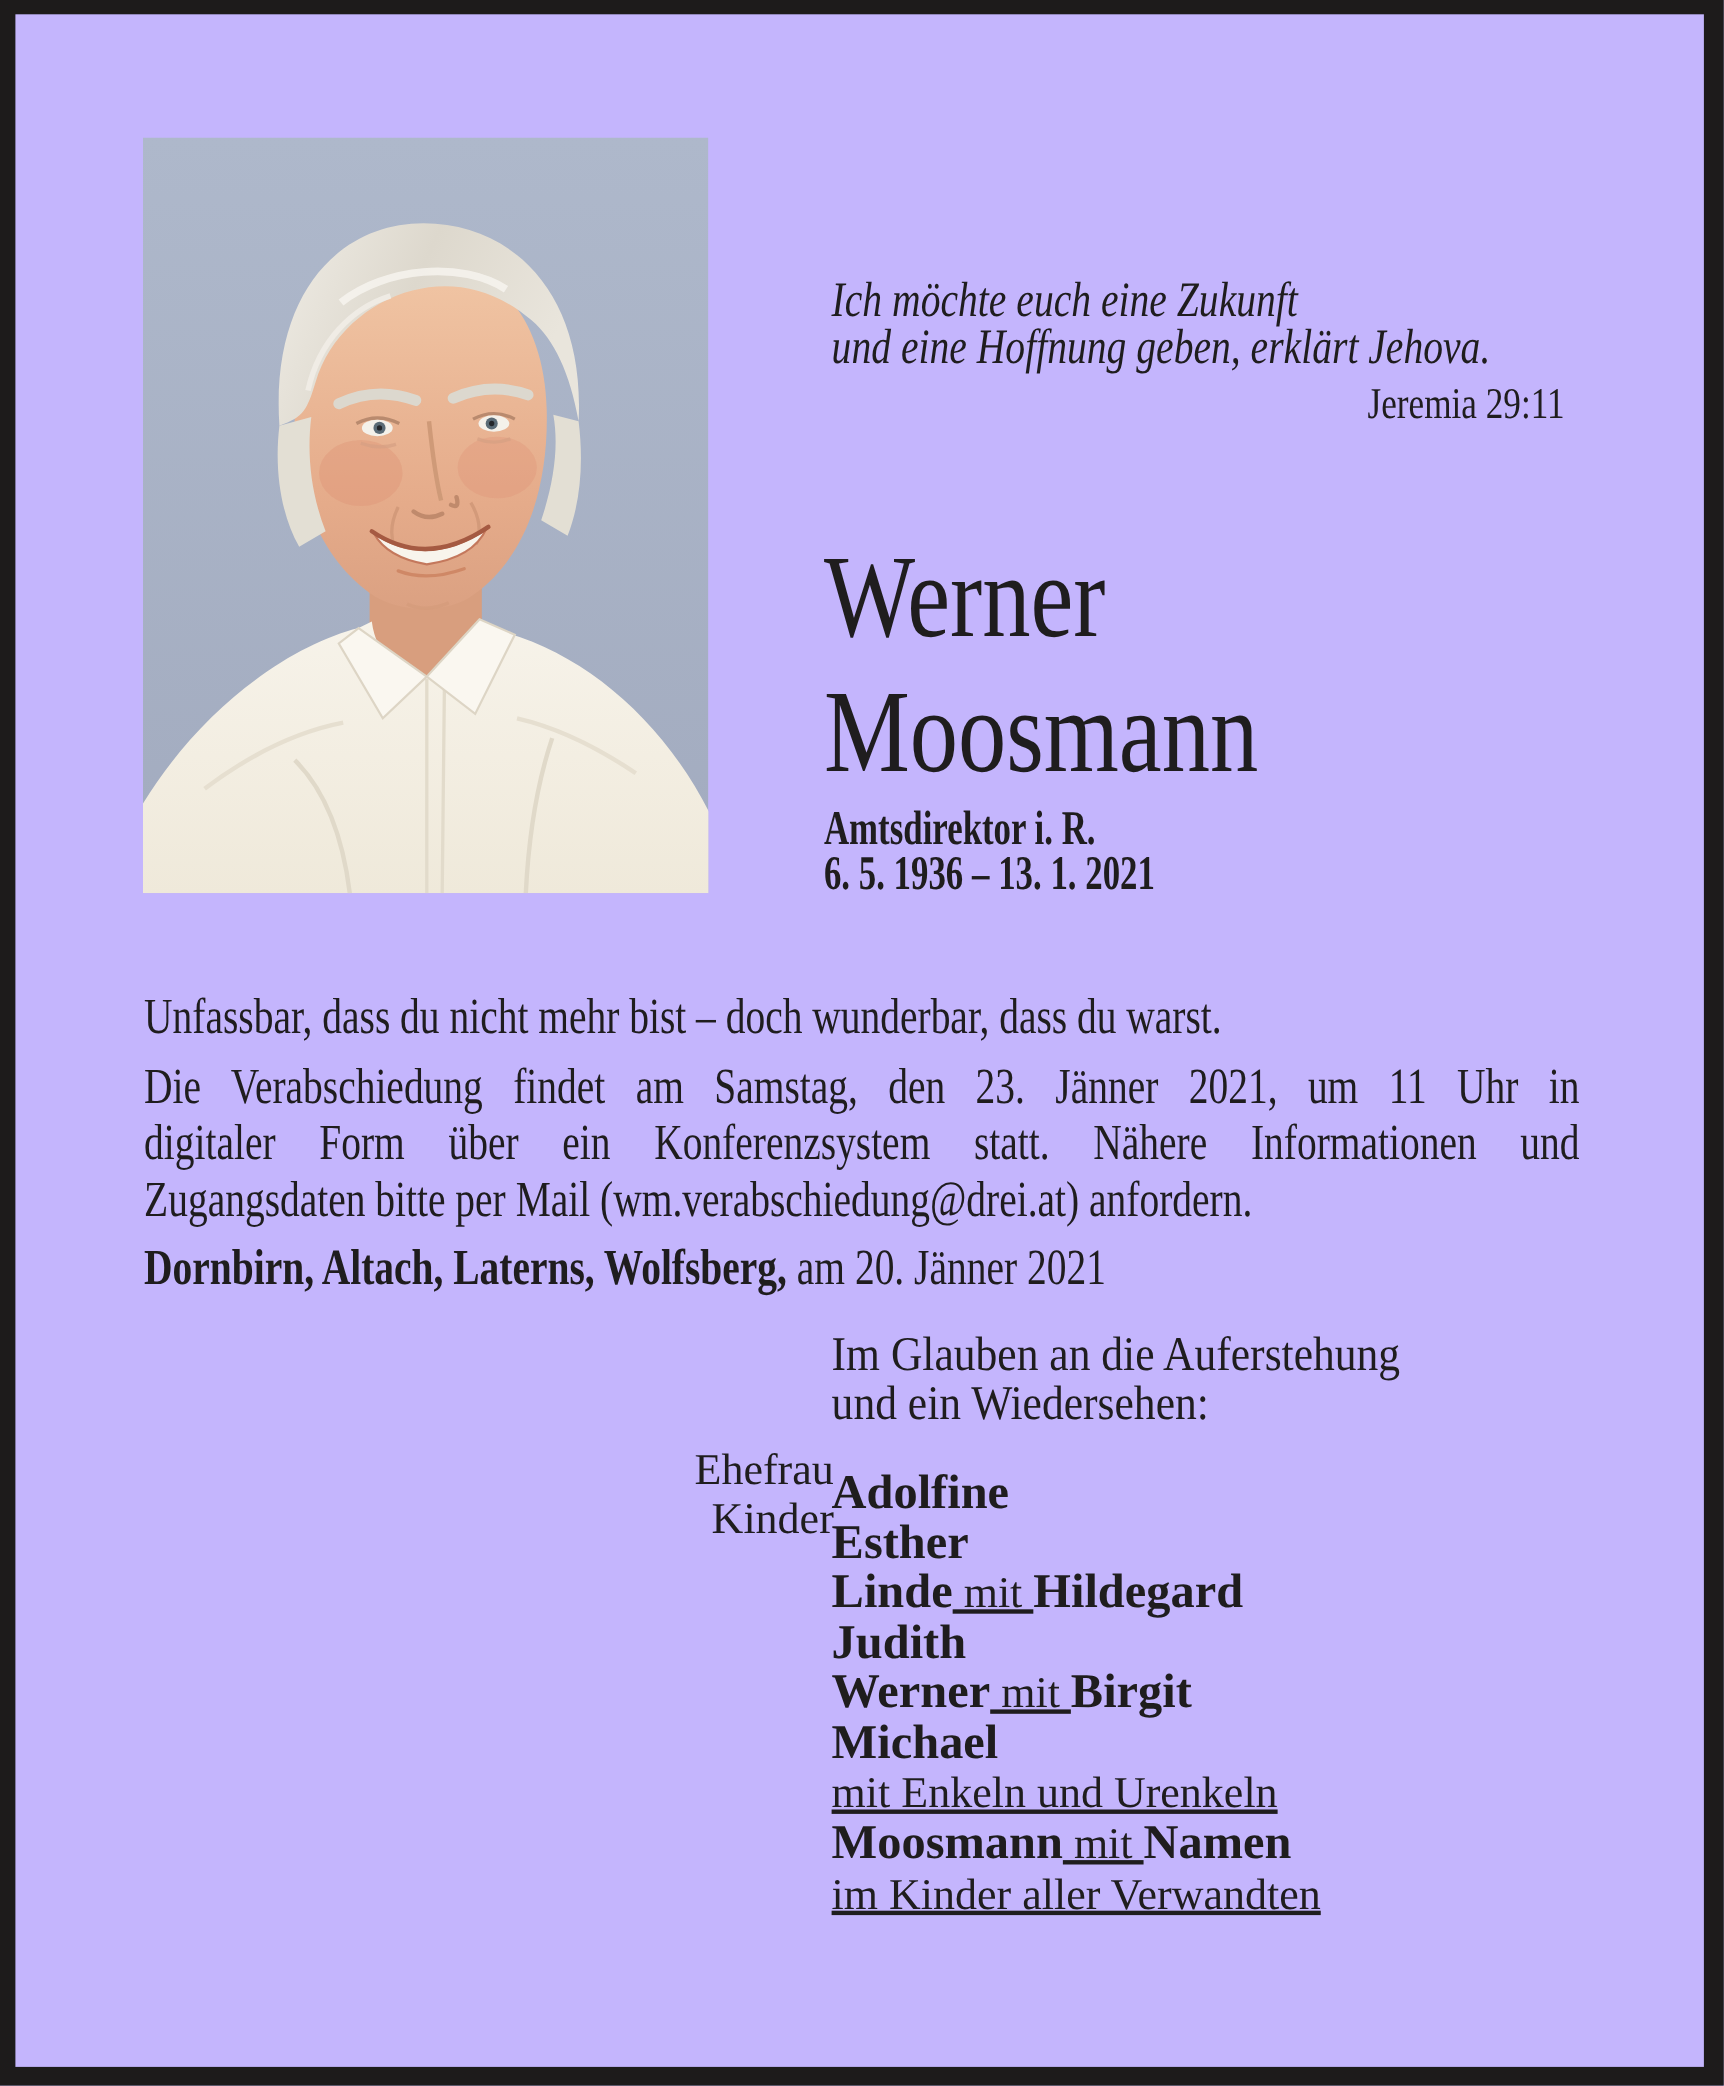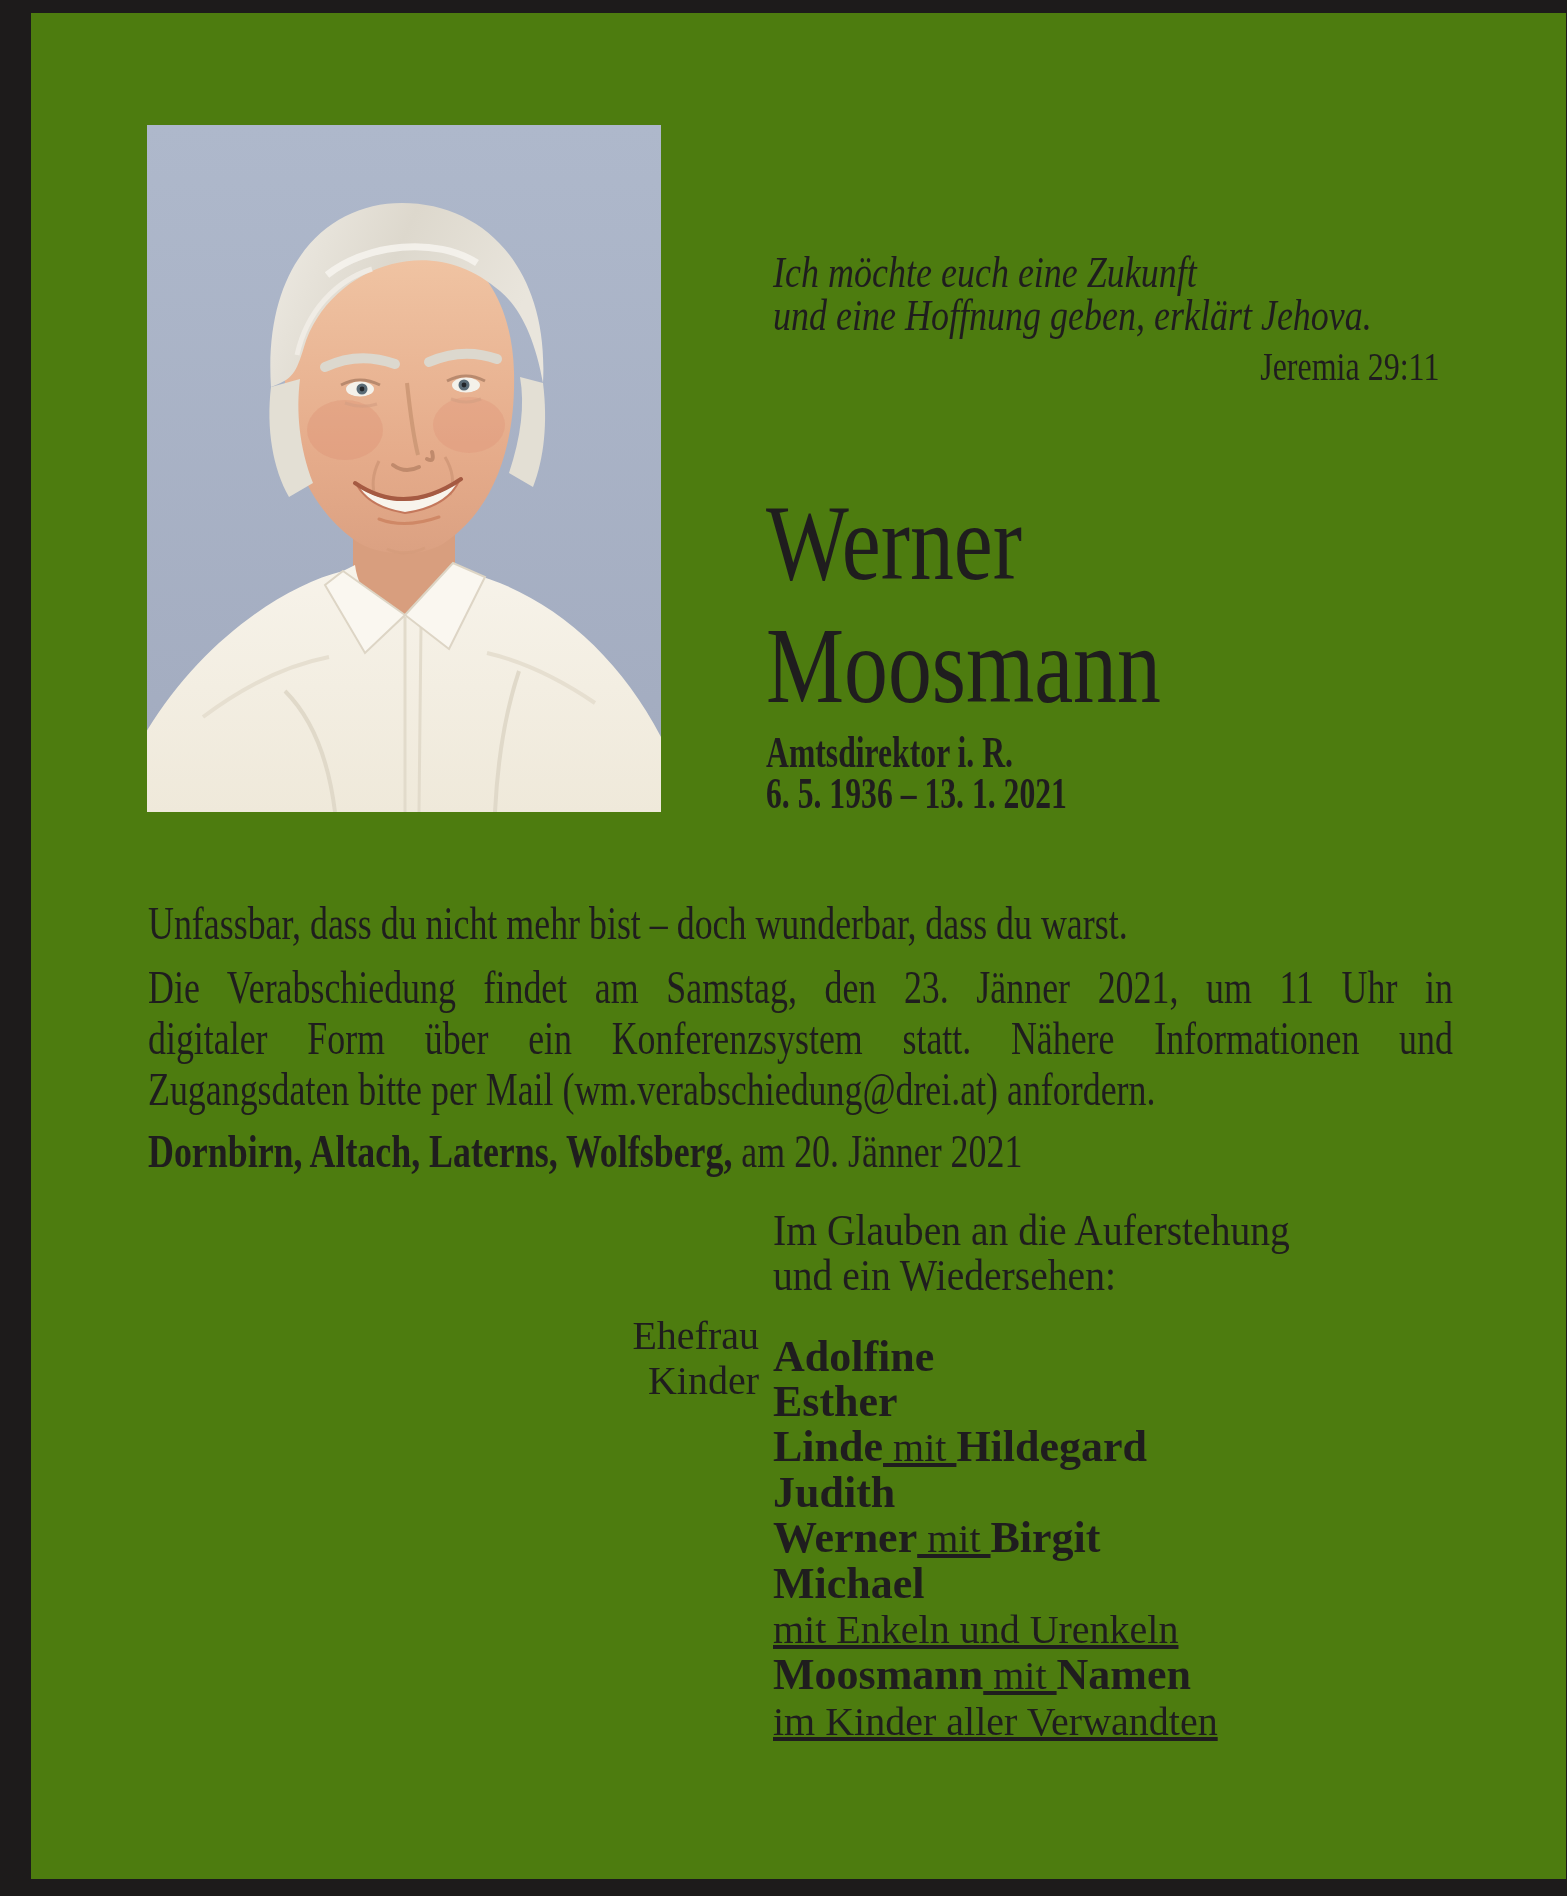--- a/index.html
+++ b/index.html
@@ -1,18 +1,18 @@
 <!DOCTYPE html>
 <html lang="de"><head>
 <meta charset="utf-8">
 <style>
   html,body{margin:0;padding:0;}
   body{background:#4a4a4a;font-family:"Liberation Serif", serif;}
   .frame{position:relative;width:1567px;height:1896px;background:#1d1b1b;overflow:hidden;}
-  .page{position:absolute;left:31px;top:13px;width:1535px;height:1866px;background:#4d7c0f;}
+  .page{position:absolute;left:14px;top:13px;width:1535px;height:1866px;background:#c4b5fd;}
   .page *{color:#1f1d1e;}
 
   .photo{position:absolute;left:116px;top:112px;width:514px;height:687px;display:block;}
 
   .quote{position:absolute;left:742px;top:238px;width:833px;transform:scaleX(.80);transform-origin:left top;}
   .qline{font-size:45px;line-height:43px;font-style:italic;white-space:nowrap;}
   .qsrc{font-size:40px;line-height:44px;margin-top:8px;text-align:right;font-style:normal;}
 
   .name{position:absolute;left:735px;top:469px;font-size:107px;line-height:123px;
         transform:scaleX(.82);transform-origin:left top;white-space:nowrap;}
@@ -28,21 +28,21 @@
   .announce .jline{text-align:justify;text-align-last:justify;}
   .announce .lline{text-align:left;}
 
   .places{position:absolute;left:117px;top:1113px;font-size:46px;line-height:51px;
        transform:scaleX(.78);transform-origin:left top;white-space:nowrap;}
   .places .b{font-weight:700;}
 
   .fam-intro{position:absolute;left:742px;top:1195px;font-size:44px;line-height:45px;
        transform:scaleX(.90);transform-origin:left top;white-space:nowrap;}
 
-  .fam-labels{position:absolute;left:0;top:1300px;width:728px;font-size:40px;line-height:45px;text-align:right;}
+  .fam-labels{position:absolute;left:0;top:1300px;width:728px;font-size:40px;line-height:45px;text-align:right;padding-left:16px;}
   .fam-names{position:absolute;left:742px;top:1297px;font-size:44px;line-height:45px;white-space:nowrap;margin-top:24px;}
   .fam-names .b{font-weight:700;font-size:44px;}
   .fam-names .r{font-weight:400;font-size:40px;text-decoration:underline;}
 </style>
 </head>
 <body>
 
 <div class="frame">
   <div class="page">
 

